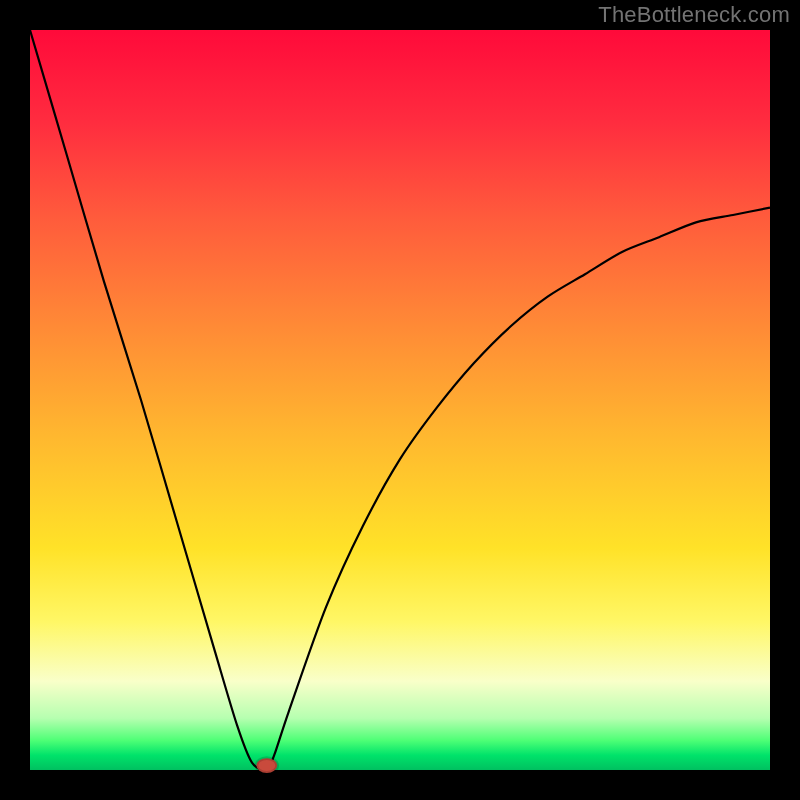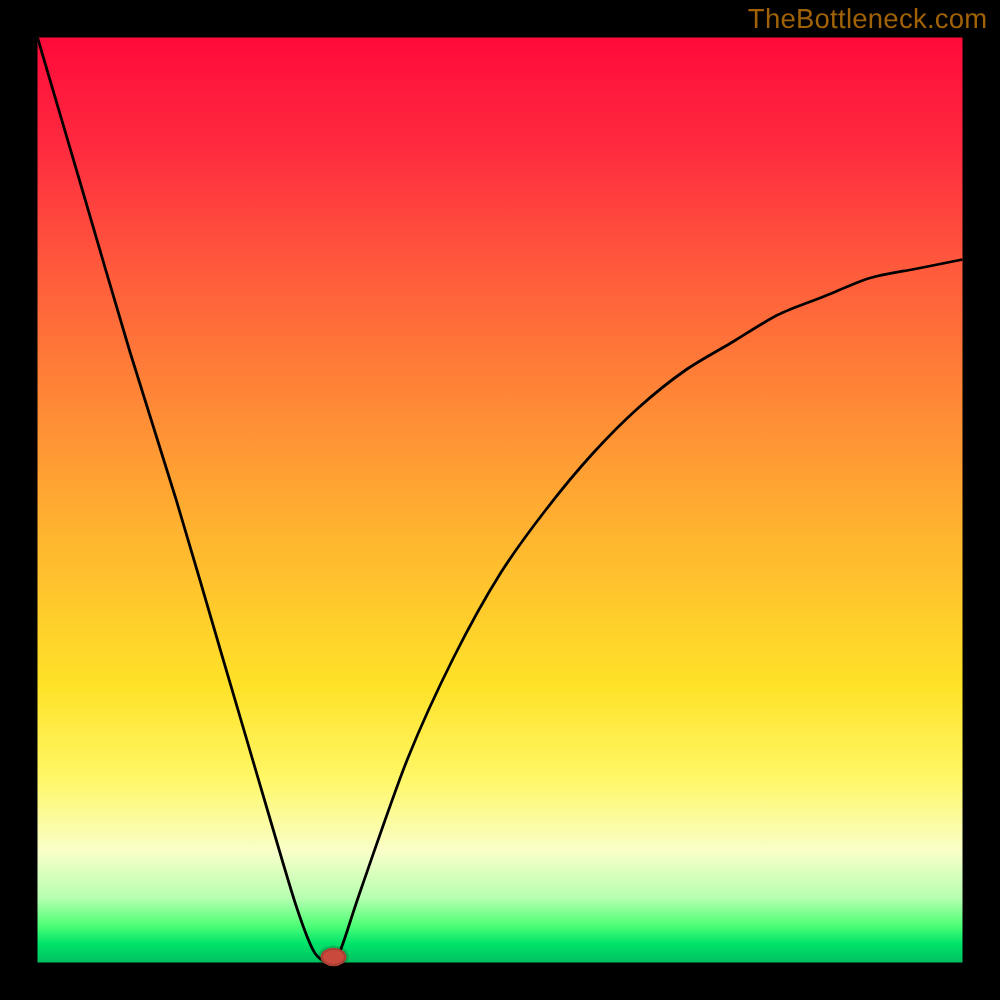--- a/index.html
+++ b/index.html
@@ -14,21 +14,21 @@
   .frame {
     position: relative;
     width: 800px;
     height: 800px;
     background: #000;
   }
   .watermark {
     position: absolute;
     top: 2px;
     right: 10px;
-    color: #a16207;
+    color: #737373;
     font-size: 22px;
     font-weight: 500;
     letter-spacing: 0.2px;
     z-index: 5;
   }
   .plot-area {
     position: absolute;
     left: 30px;
     top: 30px;
     width: 740px;

